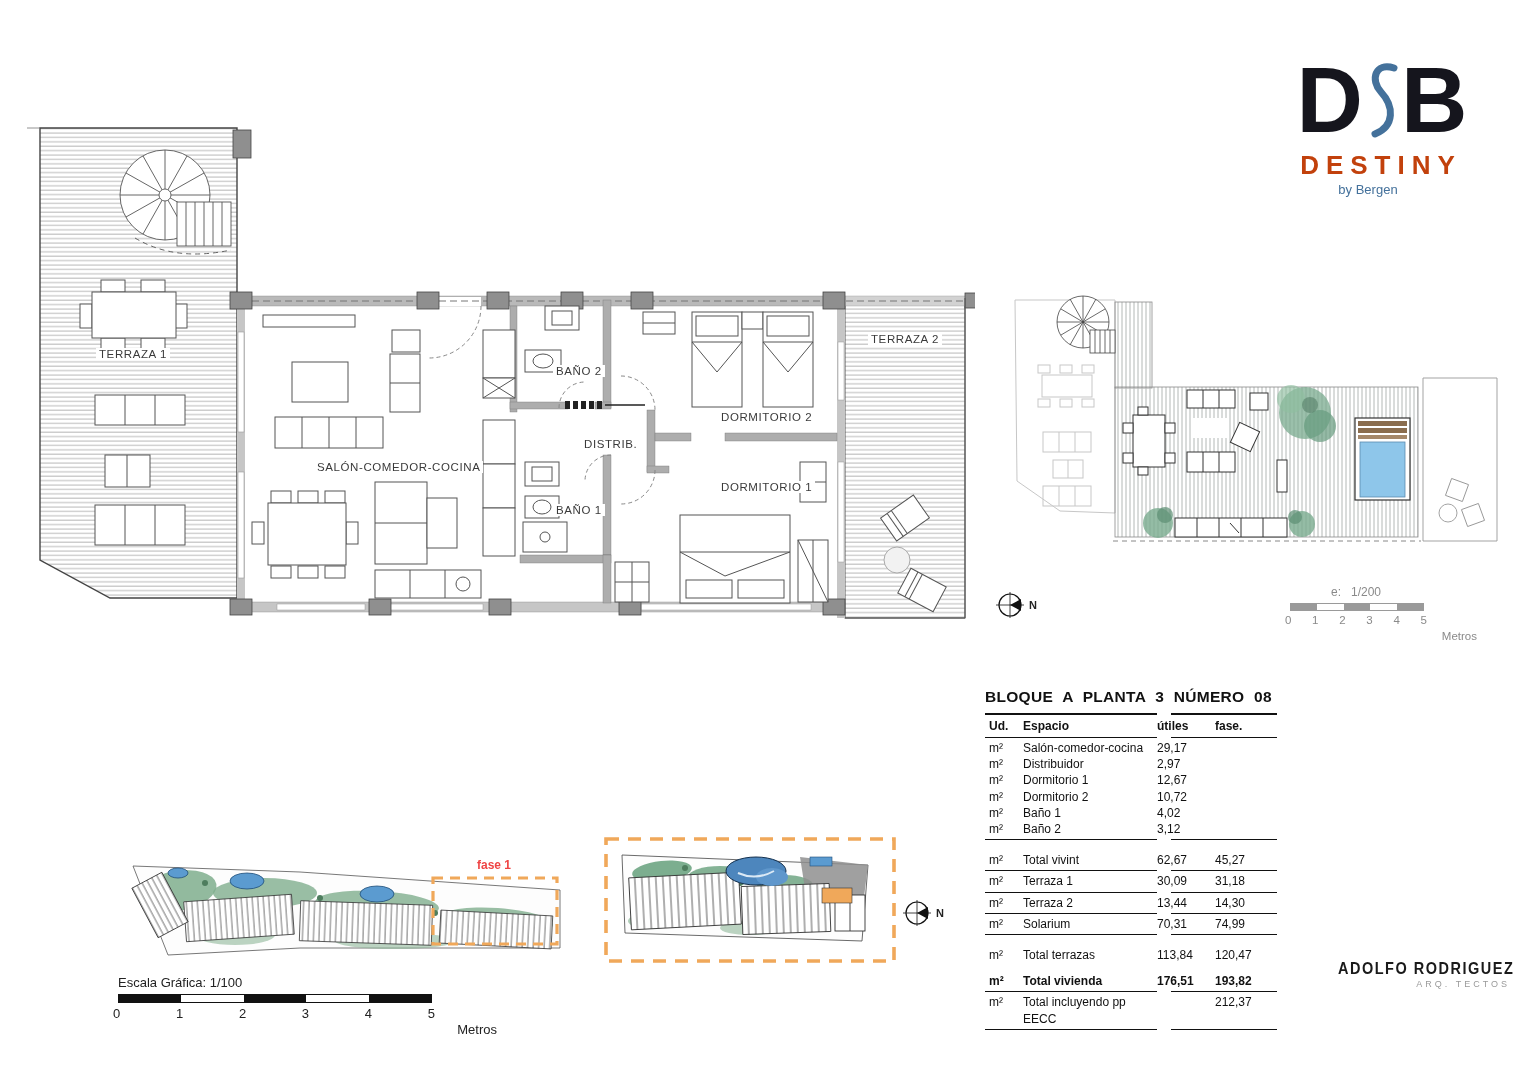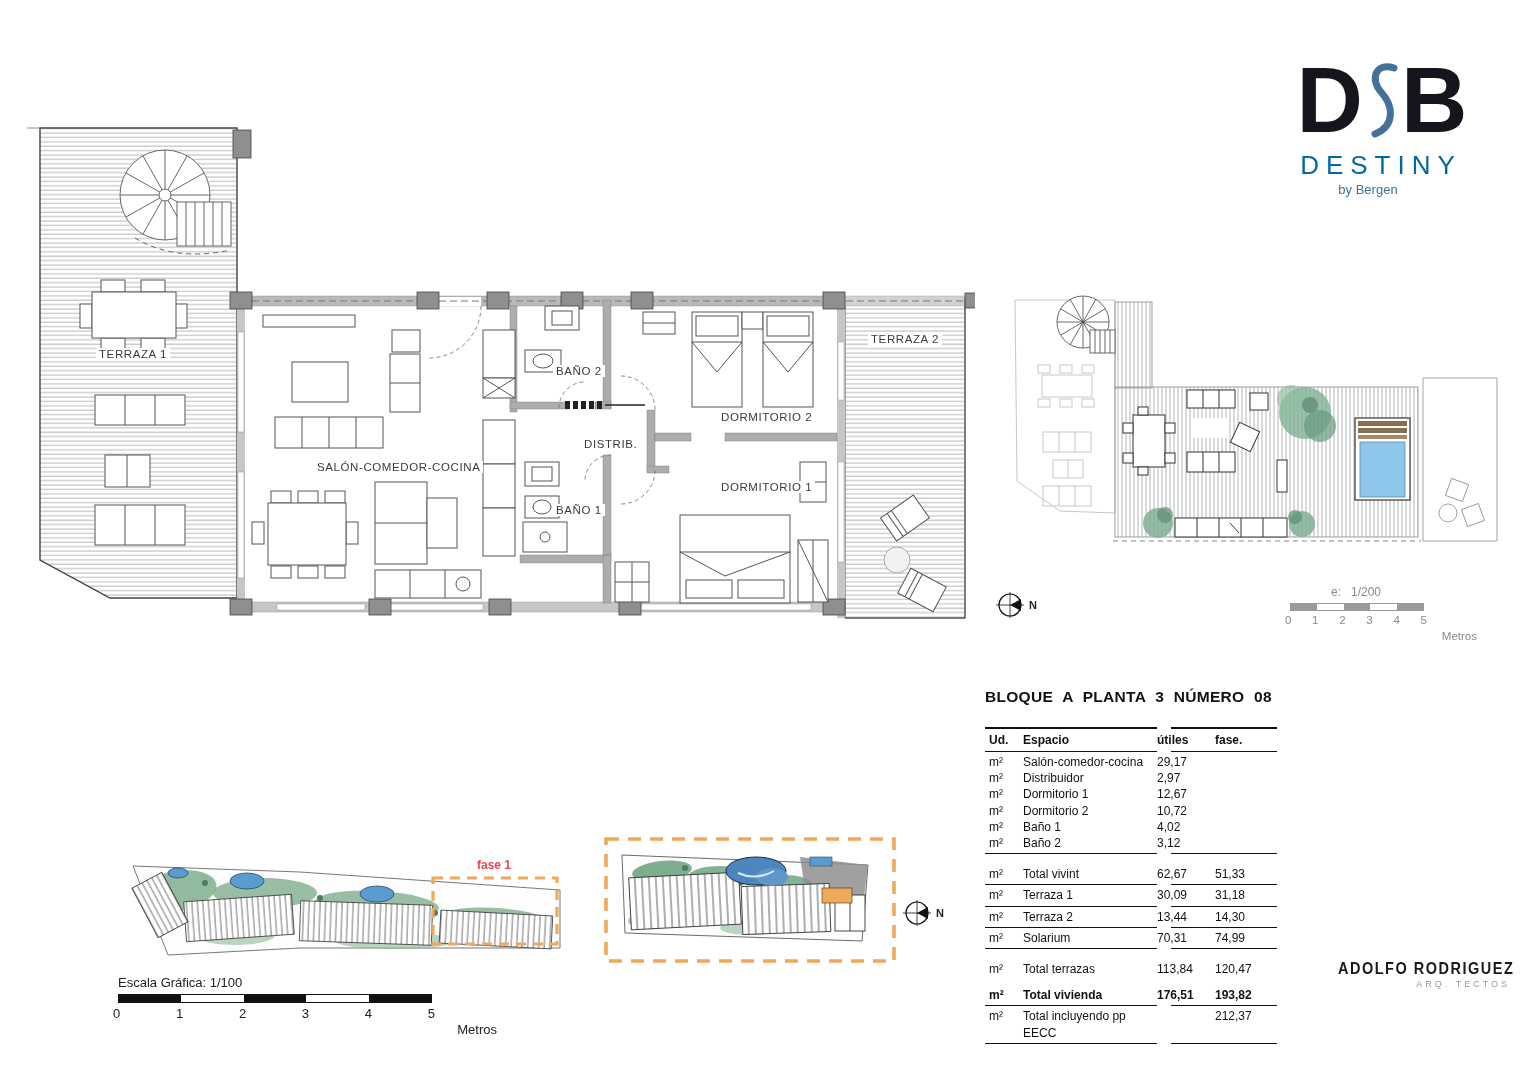--- a/index.html
+++ b/index.html
@@ -10,21 +10,21 @@
 
   
   .plan-label{position:absolute;font-size:11.5px;letter-spacing:.6px;color:#3a3a3a;
     background:#fff;padding:0 3px;white-space:nowrap;}
   .fase-label{position:absolute;font-size:12px;font-weight:bold;color:#ef4444;white-space:nowrap;}
 
   
   .logo{position:absolute;left:1283px;top:52px;width:196px;text-align:center;}
   .logo-letters{display:flex;align-items:center;justify-content:center;height:96px;}
   .logo-letters .cap{font-size:92px;font-weight:700;line-height:90px;color:#15151d;letter-spacing:-2px;}
-  .logo-word{font-size:26px;font-weight:400;letter-spacing:7px;color:#0369a1;margin-top:2px;}
+  .logo-word{font-size:26px;font-weight:700;letter-spacing:7px;color:#c2410c;margin-top:2px;}
   .logo-by{font-size:13px;color:#44719b;text-align:center;padding-right:26px;margin-top:1px;}
 
   
   .scalebar{position:absolute;}
   .scalebar .lbl{font-size:13px;color:#222;margin-bottom:4px;}
   .bar{display:flex;border:1px solid #111;height:7px;width:312px;}
   .bar .seg{flex:1;}
   .ticks{position:relative;display:flex;justify-content:space-between;width:322px;margin-left:-5px;
     font-size:13px;color:#222;margin-top:3px;}
   .unit{position:absolute;right:-62px;top:16px;font-size:13px;}
@@ -32,21 +32,21 @@
   .scalebar.gray .bar{border-color:#9a9a9a;height:6px;width:132px;}
   .scalebar.gray .ticks{width:142px;font-size:11.5px;color:#8a8a8a;}
   .scalebar.gray .unit{right:-50px;font-size:11.5px;color:#8a8a8a;}
 
   
   .north{position:absolute;display:flex;align-items:center;gap:3px;}
   .north .n{font-size:11px;font-weight:bold;color:#222;}
 
   
   .areas{position:absolute;left:985px;top:688px;width:292px;}
-  .areas .title{font-size:15.5px;font-weight:bold;word-spacing:5px;letter-spacing:.3px;margin-bottom:21px;}
+  .areas .title{font-size:15.5px;font-weight:bold;word-spacing:5px;letter-spacing:.3px;margin-bottom:7px;}
   .trule{display:flex;margin:2px 0;}
   .trule .a{width:172px;margin-right:14px;border-top:1.5px solid #111;}
   .trule .b{flex:1;border-top:1.5px solid #111;}
   .trule.heavy .a,.trule.heavy .b{border-top-width:2.2px;}
   .trow{display:grid;grid-template-columns:38px 134px 58px 56px;font-size:12px;line-height:16.2px;}
   .trow .ud{padding-left:4px;}
   .trow .num{text-align:left;padding-right:4px;}
   .trow.hdr{font-weight:bold;line-height:18px;}
   .trow.bold{font-weight:bold;}
   .tspace{height:10px;}
@@ -626,21 +626,21 @@
     <div class="trule">
         <div class="a"></div>
         <div class="b"></div>
       </div>
     <div class="tspace"></div>
 
     <div class="trow">
       <span class="ud">m²</span>
         <span>Total vivint</span>
       <span class="num">62,67</span>
-        <span class="num">51,33</span>
+        <span class="num">45,27</span>
     </div>
     <div class="trule">
         <div class="a"></div>
         <div class="b"></div>
       </div>
     <div class="trow">
       <span class="ud">m²</span>
         <span>Terraza 1</span>
       <span class="num">30,09</span>
         <span class="num">31,18</span>

